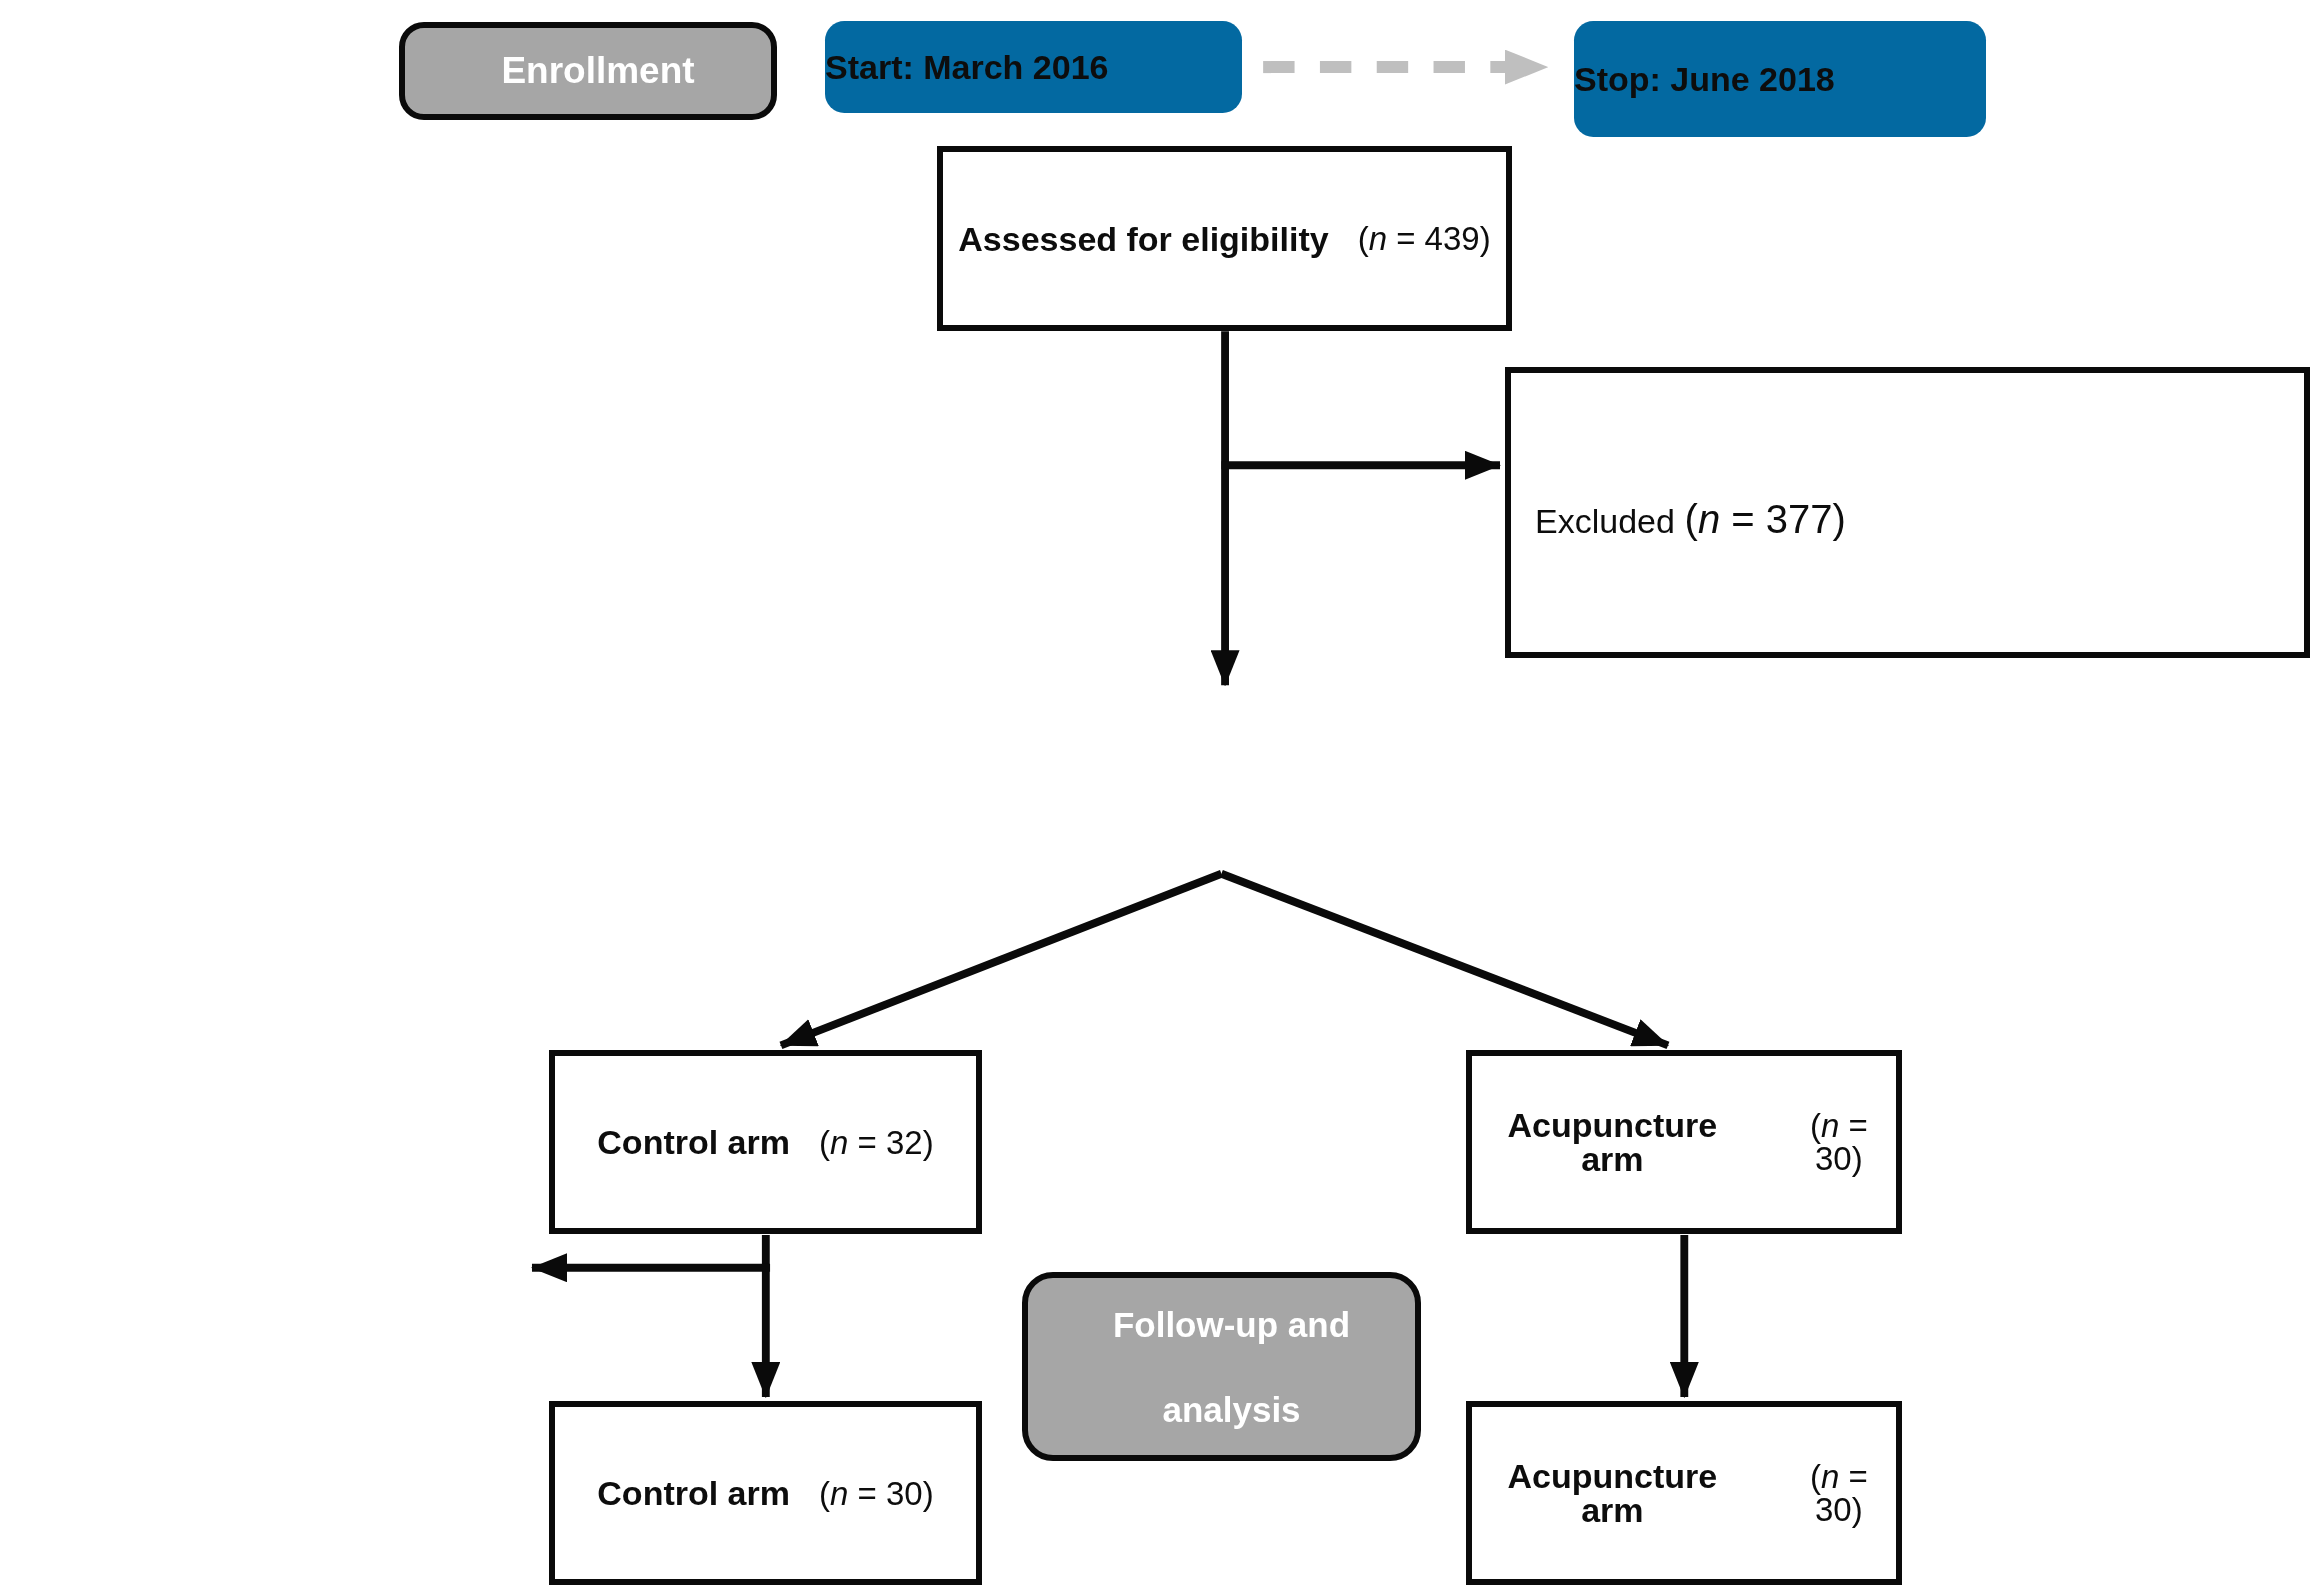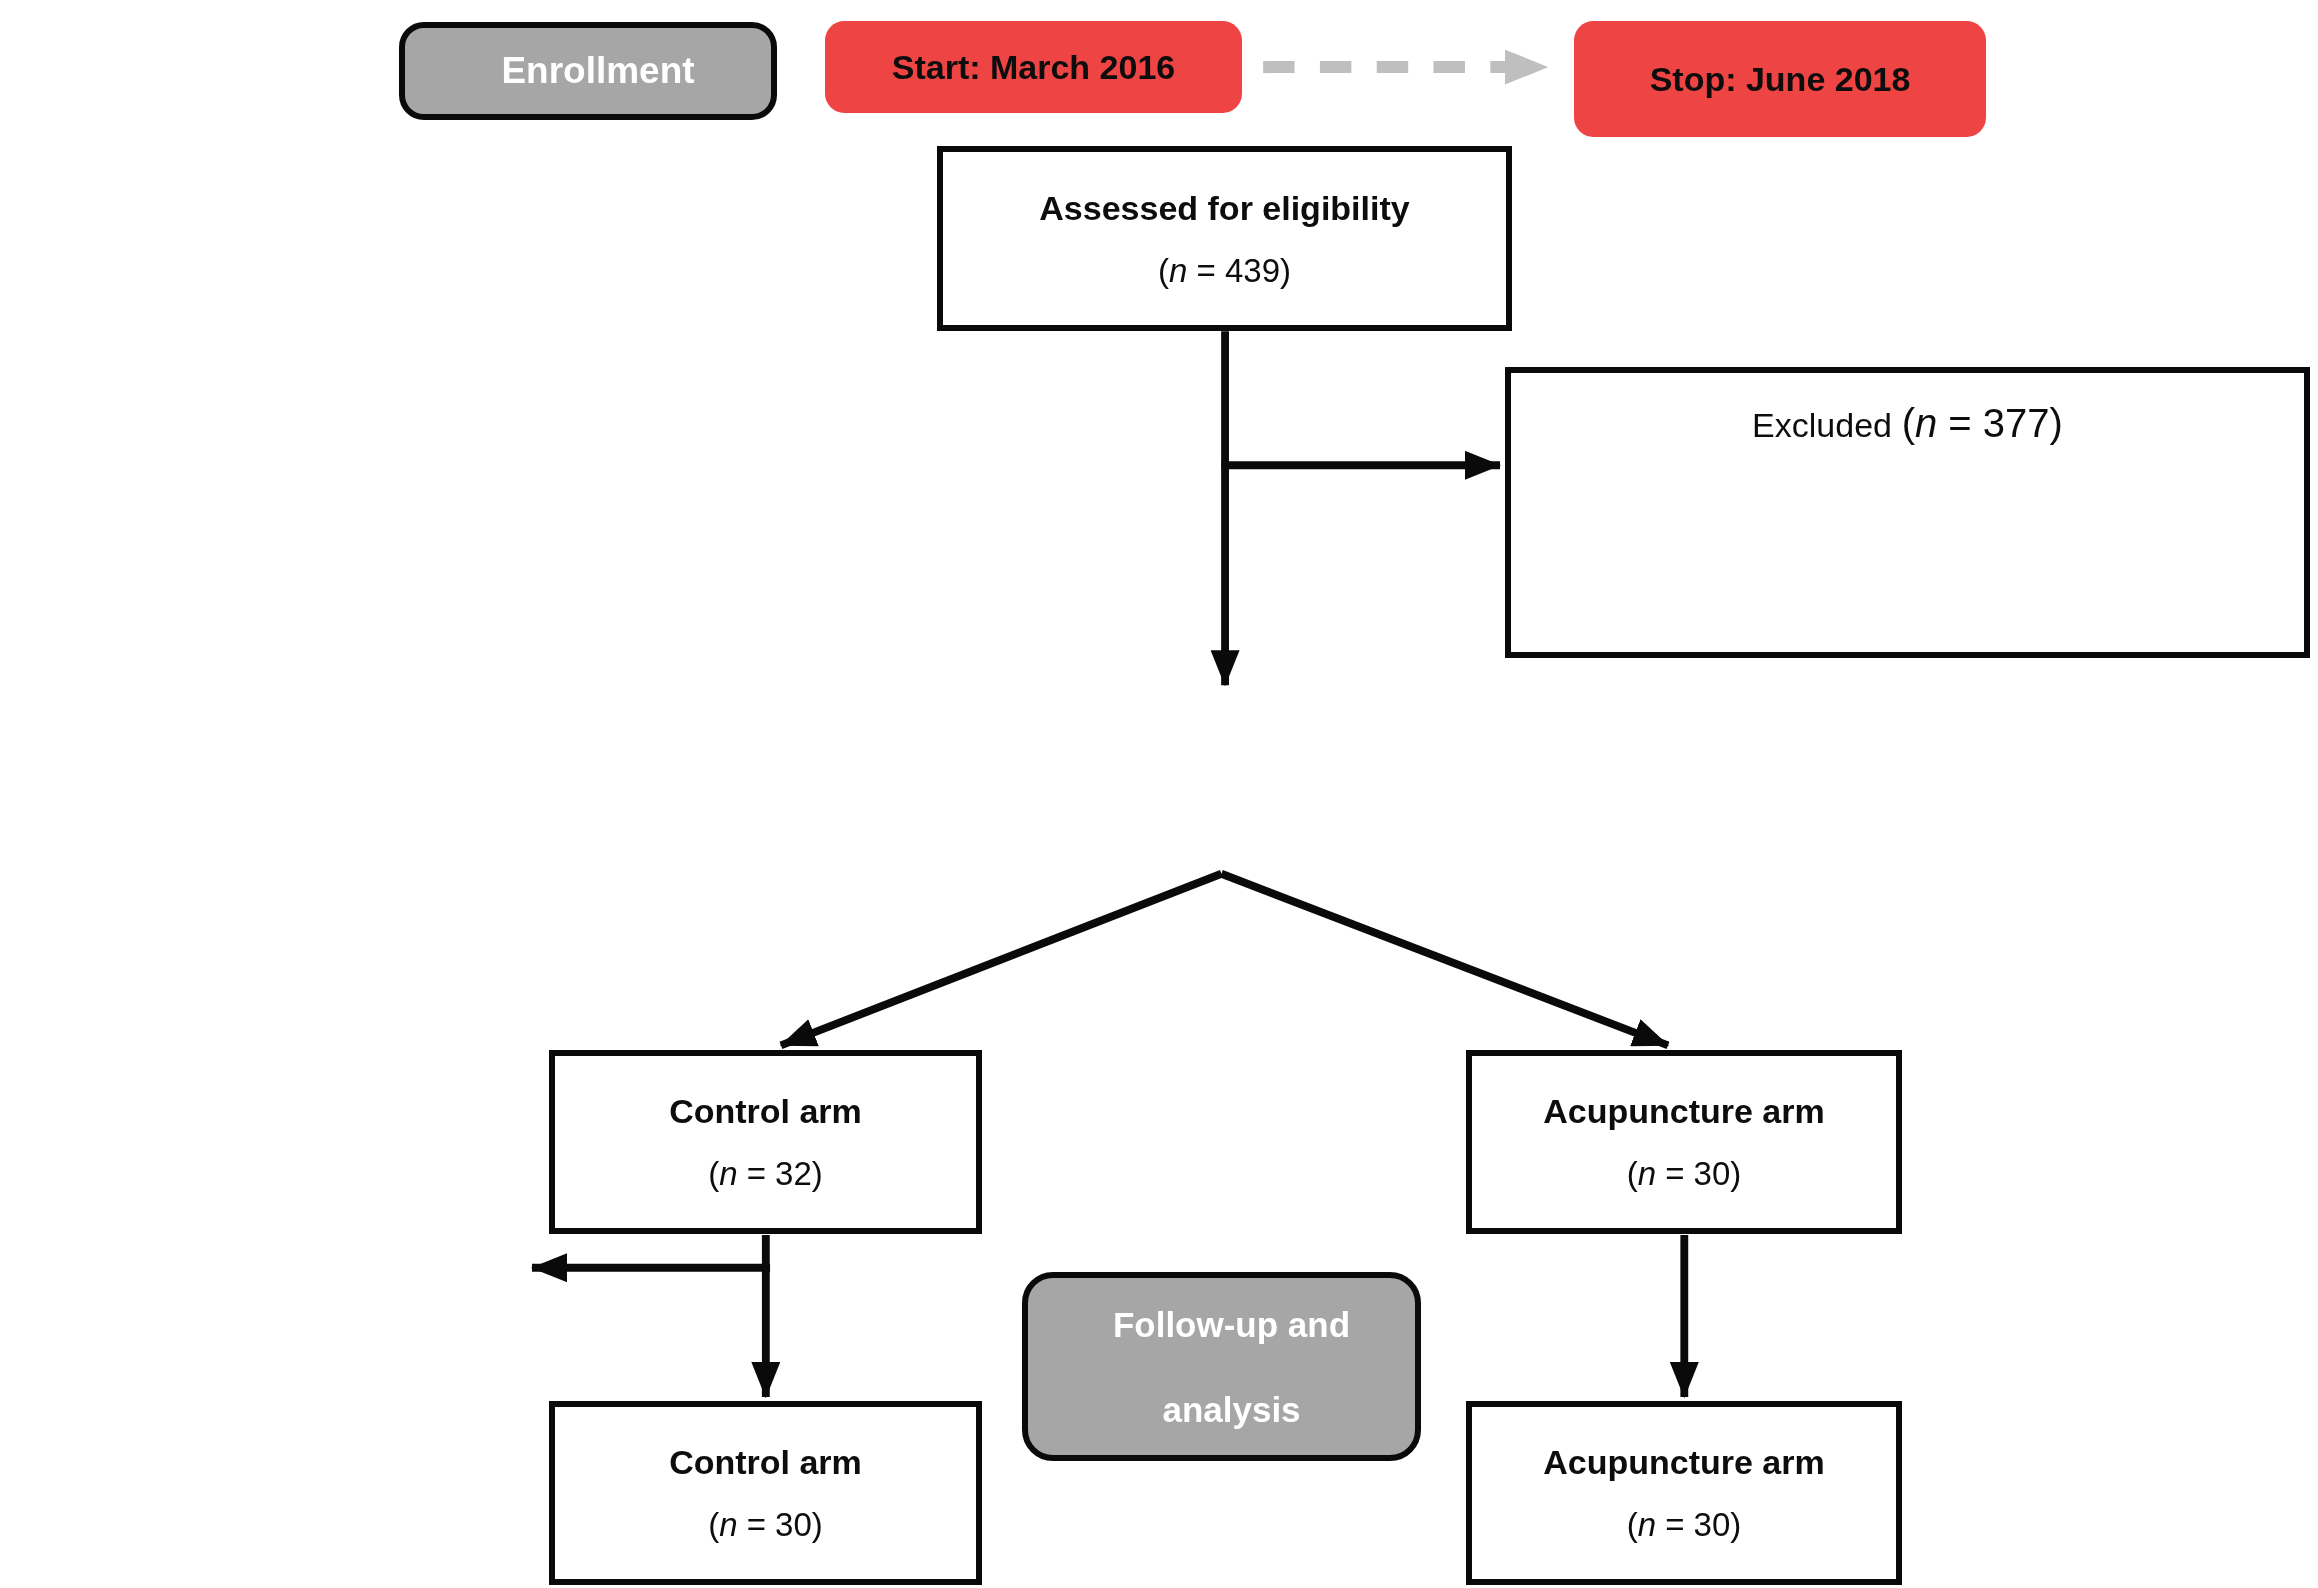--- a/index.html
+++ b/index.html
@@ -10,42 +10,42 @@
     font-family:"Liberation Sans", sans-serif;
     color:#0d0d0d;
     overflow:hidden;
   }
   #arrows{position:absolute;left:0;top:0;pointer-events:none;}
 
   
   .node{
     position:absolute;box-sizing:border-box;
     background:#ffffff;border:6.6px solid #0a0a0a;
-    display:flex;flex-direction:column;align-items:center;justify-content:center;
+    display:flex;align-items:center;justify-content:center;
     gap:29px;text-align:center;
   }
   .node .title{font-weight:700;font-size:34px;line-height:1;}
   .node .count{font-weight:400;font-size:33px;line-height:1;}
   .node .count i, #refusal i, #excluded i{font-style:italic;}
 
   
   .pill{
     position:absolute;box-sizing:border-box;
     background:#a6a6a6;border:6px solid #0a0a0a;border-radius:25px;
     display:flex;flex-direction:column;align-items:center;justify-content:center;
     color:#ffffff;font-weight:700;text-align:center;padding-left:20px;
   }
   #enrollment{left:399px;top:22.4px;width:378px;height:98px;font-size:37px;}
   #followup{left:1022px;top:1272px;width:399px;height:189px;font-size:35px;gap:50px;border-radius:31px;line-height:1;}
 
   
   .time{
     position:absolute;box-sizing:border-box;
-    background:#ef4444;border-radius:19.3px;
-    display:flex;align-items:center;justify-content:center;
+    background:#0369a1;border-radius:19.3px;
+    display:flex;align-items:center;justify-content:flex-start;
     font-weight:700;font-size:34px;color:#0d0d0d;
   }
   #start-box{left:825px;top:21px;width:417px;height:92px;}
   #stop-box{left:1574px;top:21px;width:412px;height:116px;}
 
   #assessed{left:937px;top:146px;width:575px;height:185px;}
   #randomized{left:935px;top:689px;width:573px;height:182px;}
   #control-top{left:549px;top:1050px;width:433px;height:184px;}
   #acupuncture-top{left:1466px;top:1050px;width:436px;height:184px;}
   #control-bottom{left:549px;top:1401px;width:433px;height:184px;}

